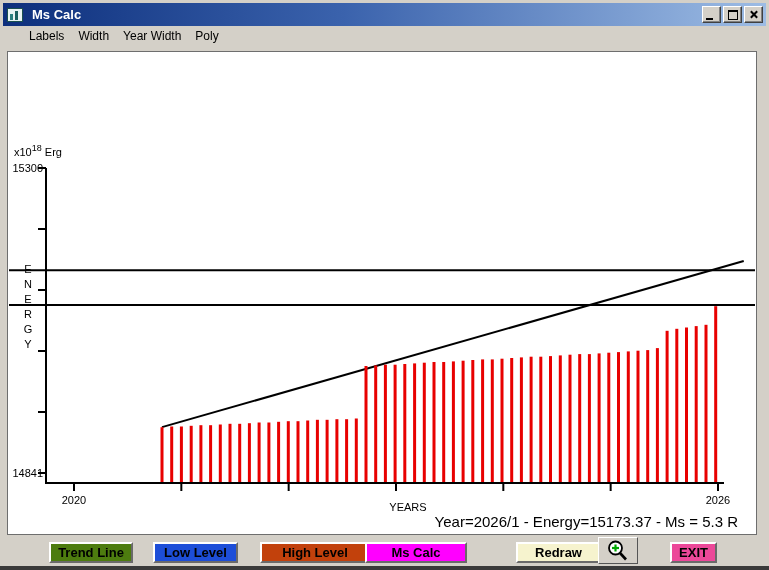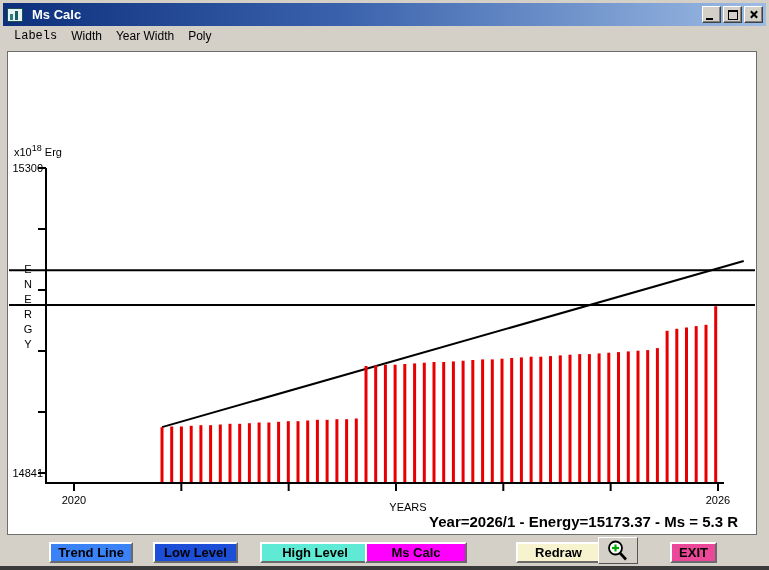--- a/index.html
+++ b/index.html
@@ -33,29 +33,29 @@
   .glyph-close:before,.glyph-close:after{
     content:"";position:absolute;left:4px;top:0;width:2px;height:9px;background:#000;
   }
   .glyph-close:before{transform:rotate(45deg);}
   .glyph-close:after{transform:rotate(-45deg);}
   .menubar{
     position:absolute;left:3px;top:26px;right:3px;height:19px;
     display:flex;align-items:center;font-size:12px;color:#000;
   }
   .menu-item{padding:2px 7px;white-space:nowrap;}
-  .menu-item:first-child{margin-left:4px;font-family:Liberation Mono, monospace;}
+  .menu-item:first-child{margin-left:19px;}
   .canvas{
     position:absolute;left:7px;top:51px;width:748px;height:482px;
     background:#ffffff;border:1px solid #6e6e6e;
   }
   .canvas svg{position:absolute;left:0;top:0;}
   .status{
     position:absolute;right:18px;top:461px;
-    font-size:15px;font-weight:bold;color:#000;white-space:nowrap;text-align:right;
+    font-size:15px;font-weight:normal;color:#000;white-space:nowrap;text-align:right;
   }
   .tbtn{
     position:absolute;top:542px;height:21px;
     border:2px solid;border-color:#ffffff #6a6a6a #6a6a6a #ffffff;
     display:flex;align-items:center;justify-content:center;
     font-weight:bold;font-size:13px;color:#000;box-sizing:border-box;
     padding:0;cursor:default;white-space:nowrap;
     font-family:"Liberation Sans",sans-serif;
   }
   .zoom-btn{
@@ -183,23 +183,23 @@
       <text x="20" y="221" text-anchor="middle" font-size="11" fill="#000">E</text>
       <text x="20" y="236" text-anchor="middle" font-size="11" fill="#000">N</text>
       <text x="20" y="251" text-anchor="middle" font-size="11" fill="#000">E</text>
       <text x="20" y="266" text-anchor="middle" font-size="11" fill="#000">R</text>
       <text x="20" y="281" text-anchor="middle" font-size="11" fill="#000">G</text>
       <text x="20" y="296" text-anchor="middle" font-size="11" fill="#000">Y</text>
     </svg>
   <div class="status">Year=2026/1 - Energy=15173.37 - Ms = 5.3 R</div>
 </div>
 
-<button class="tbtn" style="left: 49px; width: 84px; background-color: #3b82f6;">Trend Line</button>
+<button class="tbtn" style="left: 49px; width: 84px; background-color: #4d7c0f;">Trend Line</button>
 <button class="tbtn" style="left: 153px; width: 85px; background-color: #1d4ed8;">Low Level</button>
-<button class="tbtn" style="left: 260px; width: 110px; background-color: #5eead4;">High Level</button>
+<button class="tbtn" style="left: 260px; width: 110px; background-color: #c2410c;">High Level</button>
 <button class="tbtn" style="left: 365px; width: 102px; background-color: rgb(255, 0, 255);">Ms Calc</button>
 <button class="tbtn" style="left: 516px; width: 85px; background-color: rgb(246, 243, 206);">Redraw</button>
 
 <div class="zoom-btn">
   <svg width="24" height="24" viewBox="0 0 24 24">
     <circle cx="9.5" cy="9" r="6.5" fill="#ffffff" stroke="#000000" stroke-width="1.8"></circle>
     <line x1="9.5" y1="5.5" x2="9.5" y2="12.5" stroke="#00a800" stroke-width="2.2"></line>
     <line x1="6" y1="9" x2="13" y2="9" stroke="#00a800" stroke-width="2.2"></line>
     <line x1="14" y1="14" x2="20" y2="20.5" stroke="#000000" stroke-width="2.6"></line>
   </svg>

